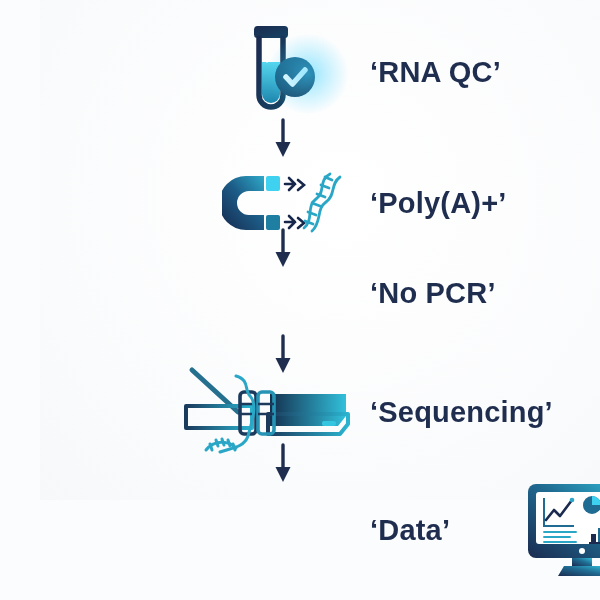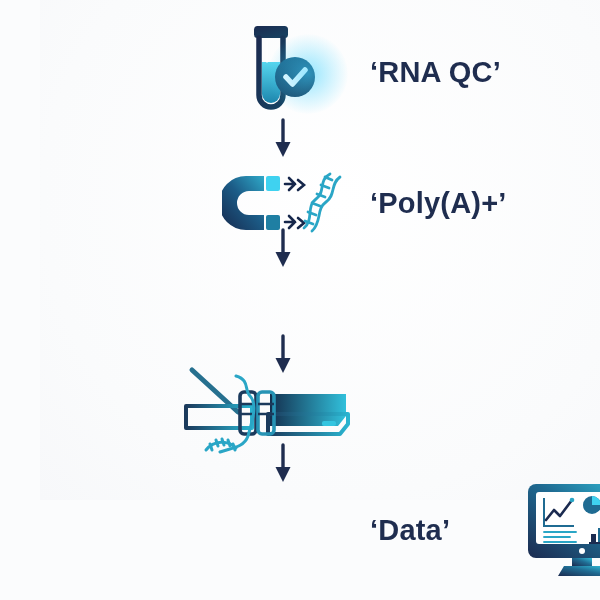--- a/index.html
+++ b/index.html
@@ -137,20 +137,21 @@
   </div>
 
   <div class="arrow" style="top:228px;">
     <svg width="30" height="42" viewBox="0 0 30 42">
       <line x1="15" y1="2" x2="15" y2="26" stroke="#1f2d4f" stroke-width="3.4" stroke-linecap="round"></line>
       <path d="M15 39 L7.5 24 L22.5 24 Z" fill="#1f2d4f"></path>
     </svg>
   </div>
 
   <div class="step-row" style="top:262px;height:62px;">
+    <div class="step-label">‘No PCR’</div>
   </div>
 
   <div class="arrow" style="top:334px;">
     <svg width="30" height="42" viewBox="0 0 30 42">
       <line x1="15" y1="2" x2="15" y2="26" stroke="#1f2d4f" stroke-width="3.4" stroke-linecap="round"></line>
       <path d="M15 39 L7.5 24 L22.5 24 Z" fill="#1f2d4f"></path>
     </svg>
   </div>
 
   <div class="step-row" style="top:366px;height:92px;">
@@ -182,20 +183,21 @@
           <path d="M60 38 L76 38 M60 48 L76 48 M78 38 L94 38 M78 48 L94 48" stroke="#1b3a5c" stroke-width="2.6"></path>
         </g>
 
         <g fill="none" stroke="#2aa6c6" stroke-width="3" stroke-linecap="round">
           <path d="M56 10 C70 14 64 24 70 30 C78 38 72 56 68 70 C64 82 50 82 40 86"></path>
           <path d="M26 84 C34 74 48 74 56 82"></path>
           <path d="M30 78 L32 84 M36 74 L38 80 M42 73 L44 79 M48 74 L50 80 M53 78 L55 84"></path>
         </g>
       </svg>
     </div>
+    <div class="step-label">‘Sequencing’</div>
   </div>
 
   <div class="arrow" style="top:443px;">
     <svg width="30" height="42" viewBox="0 0 30 42">
       <line x1="15" y1="2" x2="15" y2="26" stroke="#1f2d4f" stroke-width="3.4" stroke-linecap="round"></line>
       <path d="M15 39 L7.5 24 L22.5 24 Z" fill="#1f2d4f"></path>
     </svg>
   </div>
 
   <div class="step-row" style="top:482px;height:96px;justify-content:flex-end;">

